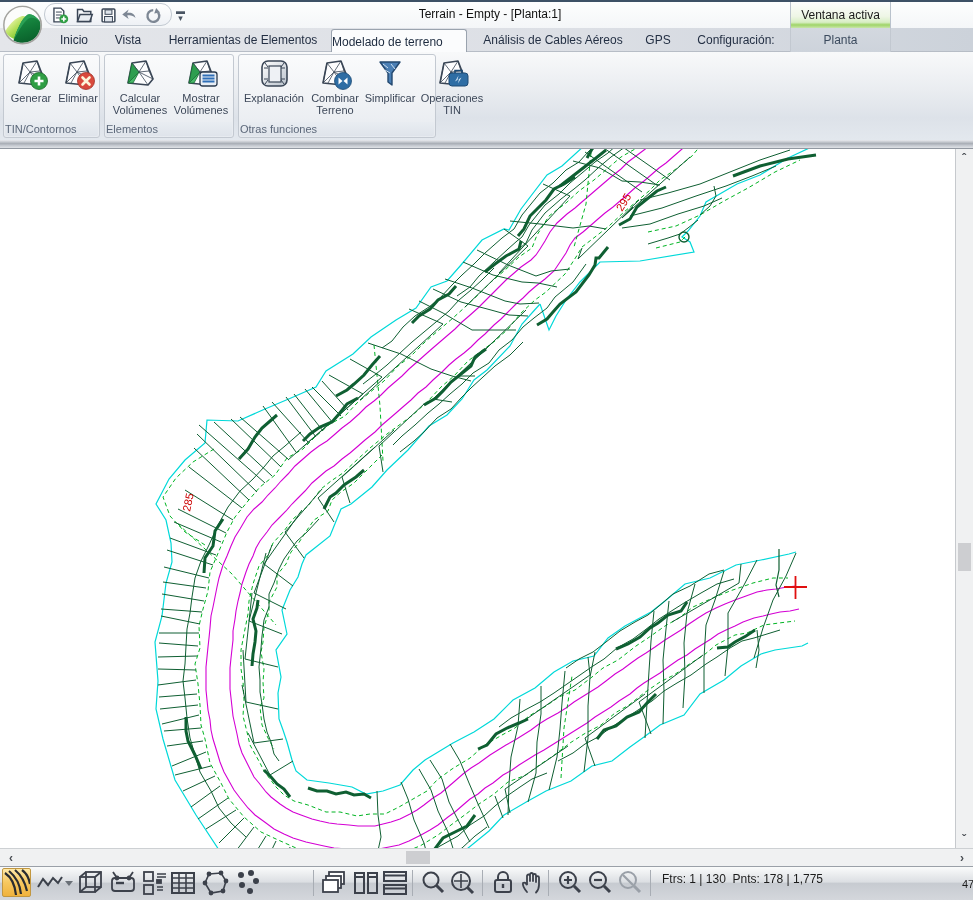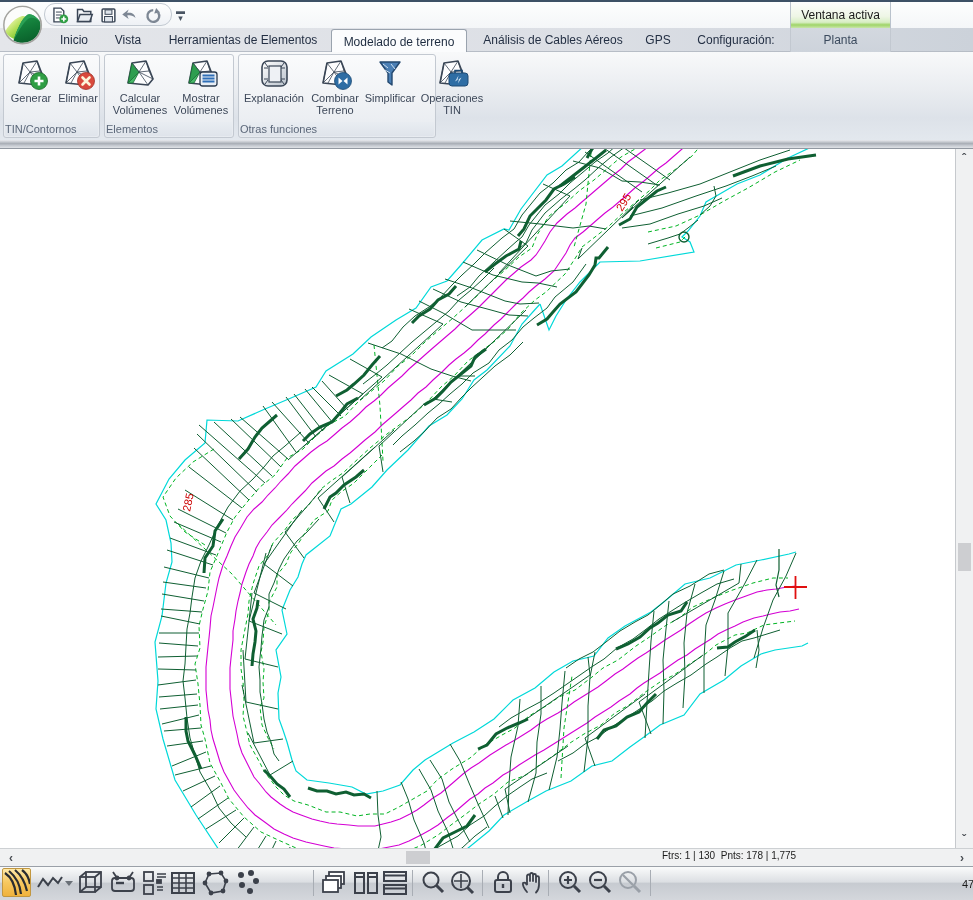--- a/index.html
+++ b/index.html
@@ -6,41 +6,41 @@
 .abs{position:absolute}
 
 #titlebar{left:0;top:0;width:973px;height:28px;background:linear-gradient(#fdfefe,#f4f6f8);border-top:2px solid #3d5166}
 #qat{left:44px;top:3px;width:128px;height:23px;border:1px solid #c3cad2;border-radius:11px;background:linear-gradient(#ffffff,#eef1f5);display:flex;align-items:center;justify-content:space-around;padding:0 6px}
 #qatdrop{left:176px;top:8px;color:#4a5563;font-size:9px;line-height:7px;text-align:center}
 #title{left:300px;top:7px;width:380px;text-align:center;font-size:12px;color:#111}
 #ventana{left:790px;top:2px;width:101px;height:26px;border-left:1px solid #b9c2cc;border-right:1px solid #b9c2cc;background:linear-gradient(#fcfdfc 0%,#eef6e6 55%,#d8eec4 78%,#9fd468 88%,#c9e6a8 100%);text-align:center;font-size:12px;color:#1a1a1a;padding-top:6px}
 
 #tabrow{left:0;top:28px;width:973px;height:24px;background:linear-gradient(to right,#e4e6ea,#dcdfe5 60%,#ccd2da);border-bottom:1px solid #b7bdc6}
 .tab{position:absolute;top:5px;font-size:12px;color:#243044;white-space:nowrap;transform:translateX(-50%)}
-#activetab{left:331px;top:29px;width:136px;height:23px;background:#fbfcfd;border:1px solid #9aa3ae;border-bottom:none;border-radius:3px 3px 0 0;text-align:center;font-size:12px;color:#1d2b3f;padding-top:5px}
+#activetab{left:331px;top:29px;width:136px;height:23px;background:#fbfcfd;border:1px solid #9aa3ae;border-bottom:none;border-radius:3px 3px 0 0;font-size:12px;color:#1d2b3f;padding-top:5px}
 #plantatab{left:790px;top:28px;width:101px;height:24px;border-left:1px solid #c2c8d0;border-right:1px solid #c2c8d0;text-align:center;font-size:12px;color:#3c4b5e;padding-top:5px;background:linear-gradient(#d3d8df,#cdd3db)}
 
 #ribbon{left:0;top:52px;width:973px;height:88px;background:linear-gradient(#f8f9fa,#e9ecf0 45%,#dde2e9 75%,#e3e8ee)}
 .grp{position:absolute;top:2px;height:84px;border:1px solid #c3c9d1;border-radius:3px;background:linear-gradient(#fafbfc,#f0f2f5 55%,#e7ebf0)}
 .glabel{position:absolute;left:1px;right:1px;bottom:1px;height:14px;font-size:11px;color:#5b6779;background:linear-gradient(#e9edf2,#dfe4eb);border-radius:0 0 2px 2px;padding-top:1px}
 .btn{position:absolute;top:3px;text-align:center;font-size:11px;color:#3d4859;line-height:12px}
 .btn svg{display:block;margin:0 auto 2px}
 #ribbonedge{left:0;top:140px;width:973px;height:9px;background:linear-gradient(#e8eaee,#a9aeb6 45%,#c6cad1 70%,#dfe2e6);border-bottom:1px solid #9298a1}
 
 #canvas{left:0;top:149px;width:955px;height:699px;background:#fff;overflow:hidden}
 #vscroll{left:955px;top:149px;width:18px;height:699px;background:#f0f1f2;border-left:1px solid #c6c9cd}
 #vthumb{left:958px;top:543px;width:13px;height:28px;background:#cdced1}
 .sarrow{position:absolute;color:#4a4e54;font-size:12px;font-weight:bold;width:18px;text-align:center}
 
 #hscroll{left:0;top:848px;width:973px;height:18px;background:#f0f1f2;border-top:1px solid #cdd0d3}
 #hthumb{left:406px;top:851px;width:24px;height:13px;background:#cdced1}
 
 #status{left:0;top:866px;width:973px;height:34px;background:linear-gradient(#fafbfb,#dcdfe3 45%,#c7cbd1 50%,#d4d7dc);border-top:1px solid #9aa0a8}
 .sep{position:absolute;top:870px;height:26px;width:1px;background:#a8adb4}
-#ftrs{left:662px;top:850px;font-size:10px;color:#1c1c1c}
+#ftrs{left:662px;top:872px;font-size:12px;color:#1c1c1c}
 #coord{left:962px;top:878px;font-size:11px;color:#1c1c1c}
 .sic{position:absolute;top:869px}
 #hl{left:2px;top:868px;width:29px;height:29px;background:linear-gradient(#ffe9a8,#f7c860 50%,#f0b23e);border:1px solid #c29740;border-radius:2px}
 </style></head>
 <body>
 <div id="root">
 <div class="abs" id="titlebar"></div>
 <div class="abs" id="qat">
       <svg width="116" height="18" viewBox="0 0 116 18">
 <g stroke="#3a4656" fill="none" stroke-width="1.4">
@@ -57,20 +57,21 @@
 <rect x="52" y="3" width="13" height="13" rx="1"></rect>
 <rect x="55" y="3.8" width="7" height="4.5" fill="#dfe5ec" stroke-width="1"></rect>
 <rect x="54.5" y="10.5" width="8" height="5.5" fill="#dfe5ec" stroke-width="1"></rect>
 </g>
 <path d="M86 12 c-1 -5 -5 -6 -8.5 -5 l1.5 -3.5 l-6.5 5 l6.5 4.5 l-1.5 -3.5 c3 -0.8 6 0 8.5 2.5 Z" fill="#7d8794"></path>
 <path d="M104 4 a6 6 0 1 0 5 2.5" fill="none" stroke="#7d8794" stroke-width="2.4"></path>
 <path d="M107 2 l4 4.5 l-6 1 Z" fill="#7d8794"></path>
 </svg>
     </div>
 <div class="abs" id="qatdrop">▬<br>▾</div>
+<div class="abs" id="title">Terrain - Empty - [Planta:1]</div>
 <div class="abs" id="ventana">Ventana activa</div>
 <div class="abs" id="tabrow">
   <span class="tab" style="left:74px">Inicio</span>
   <span class="tab" style="left:128px">Vista</span>
   <span class="tab" style="left:243px">Herramientas de Elementos</span>
   <span class="tab" style="left:553px">Análisis de Cables Aéreos</span>
   <span class="tab" style="left:658px">GPS</span>
   <span class="tab" style="left:736px">Configuración:</span>
 </div>
 <div class="abs" id="activetab">Modelado de terreno</div>

